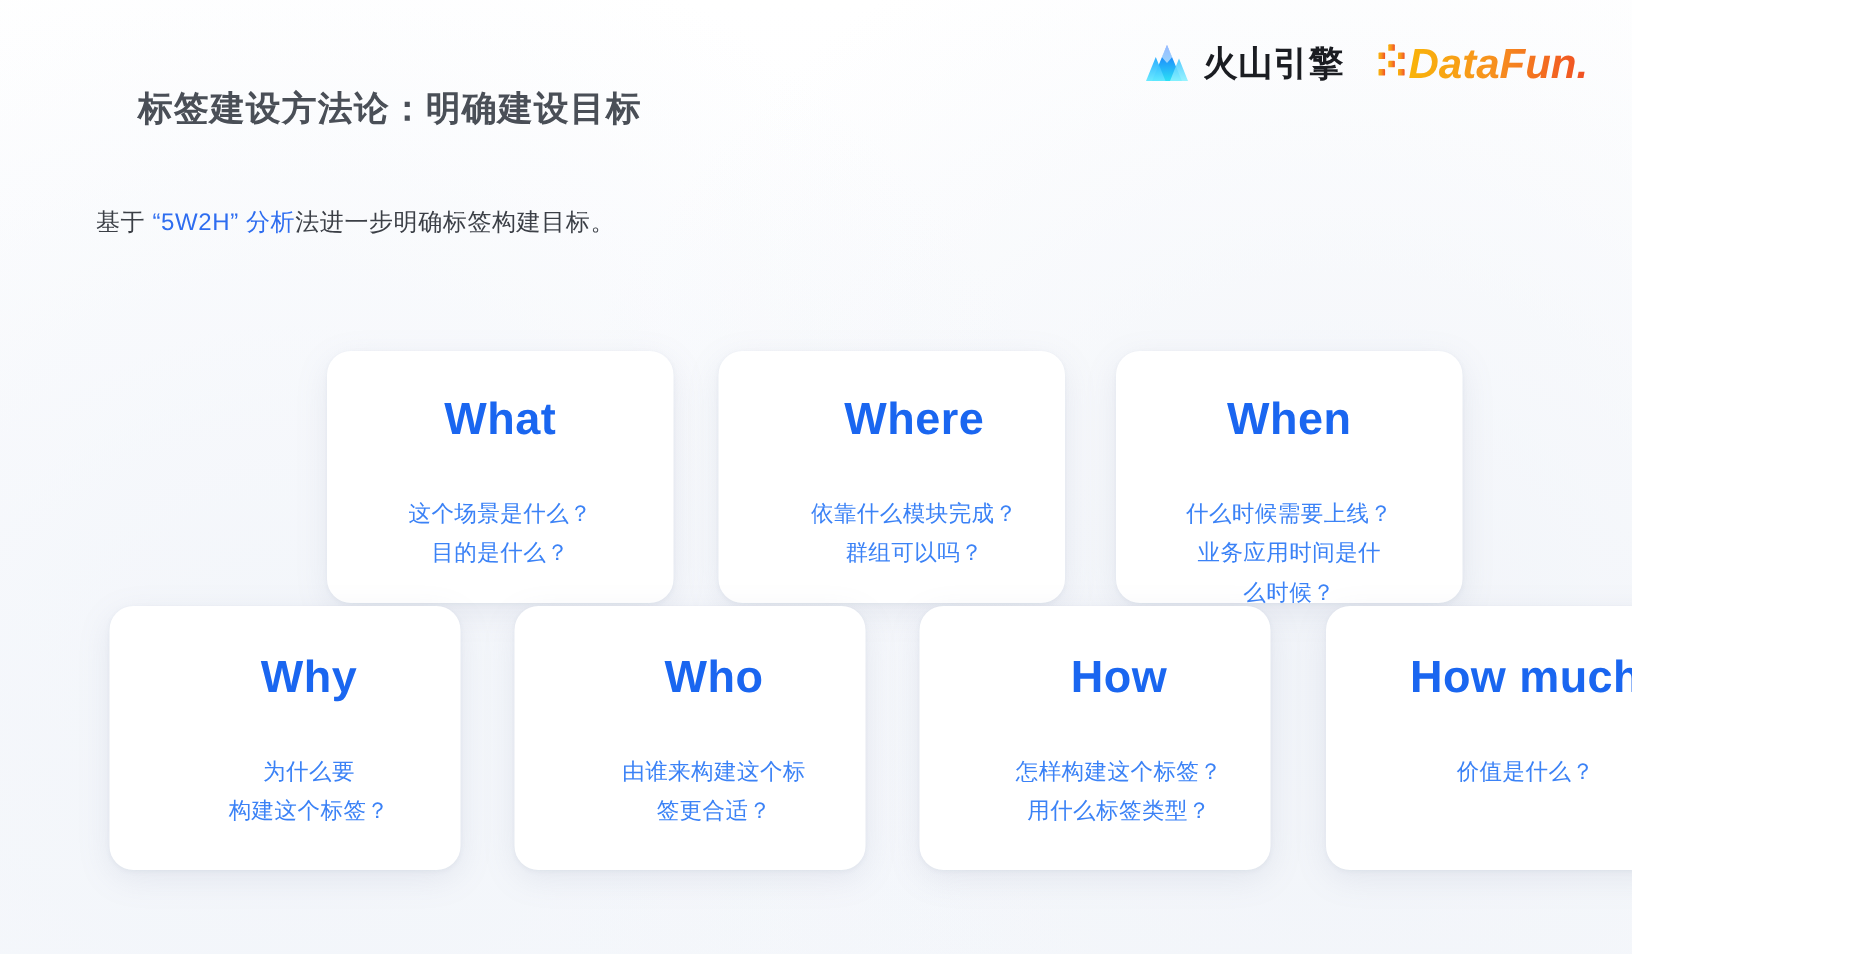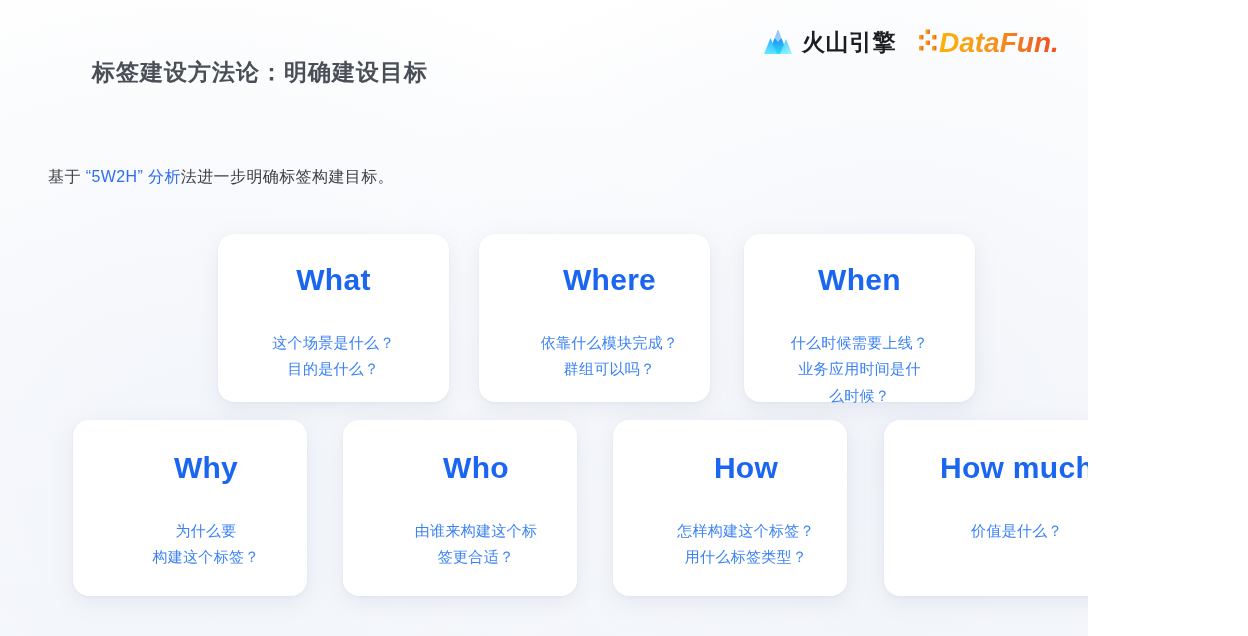--- a/index.html
+++ b/index.html
@@ -64,27 +64,26 @@
     top: 57px;
     font-size: 23px;
     font-weight: 700;
     color: #4a4f57;
     letter-spacing: 1px;
     white-space: nowrap;
     margin-left: 40px;
   }
   .page-subtitle {
     position: absolute;
-    left: 48px;
+    left: 64px;
     top: 138px;
     font-size: 16px;
     color: #3b3f46;
     letter-spacing: 0.4px;
     white-space: nowrap;
-    margin-top: 29px;
   }
   .page-subtitle .hl {
     color: #2e6df0;
   }
 
   
   .card {
     position: absolute;
     background: #ffffff;
     border-radius: 16px;
@@ -111,21 +110,21 @@
   .card-lines div { white-space: nowrap; }
 
   
   .row-top .card { top: 234px; height: 168px; width: 231px; text-align: center; }
   .row-top .card .card-title { margin-top: 22px; }
   .c-what  { left: 218px; }
   .c-where { left: 479px; padding-left: 30px; }
   .c-when  { left: 744px; }
 
   
-  .row-bottom .card { top: 420px; height: 176px; width: 234px; padding-left: 32px; }
+  .row-bottom .card { top: 404px; height: 176px; width: 234px; padding-left: 32px; }
   .row-bottom .card .card-title { margin-top: 24px; }
   .c-why      { left: 73px; }
   .c-who      { left: 343px; }
   .c-how      { left: 613px; }
   .c-howmuch  { left: 884px; }
 </style>
 </head>
 <body>
 
 <div class="slide">

